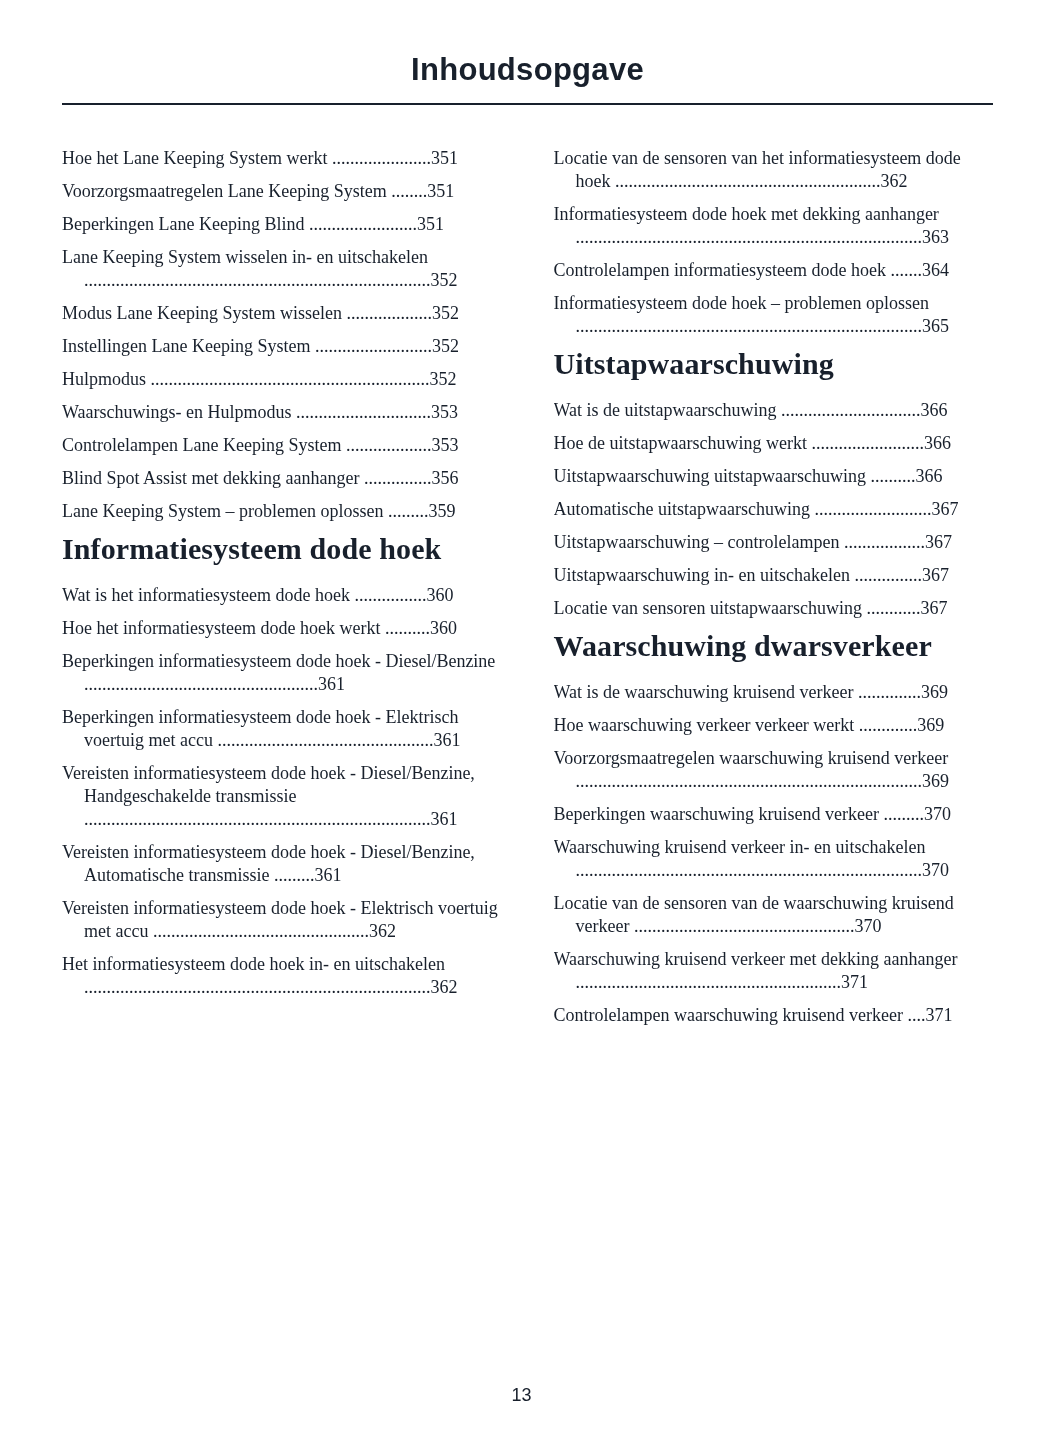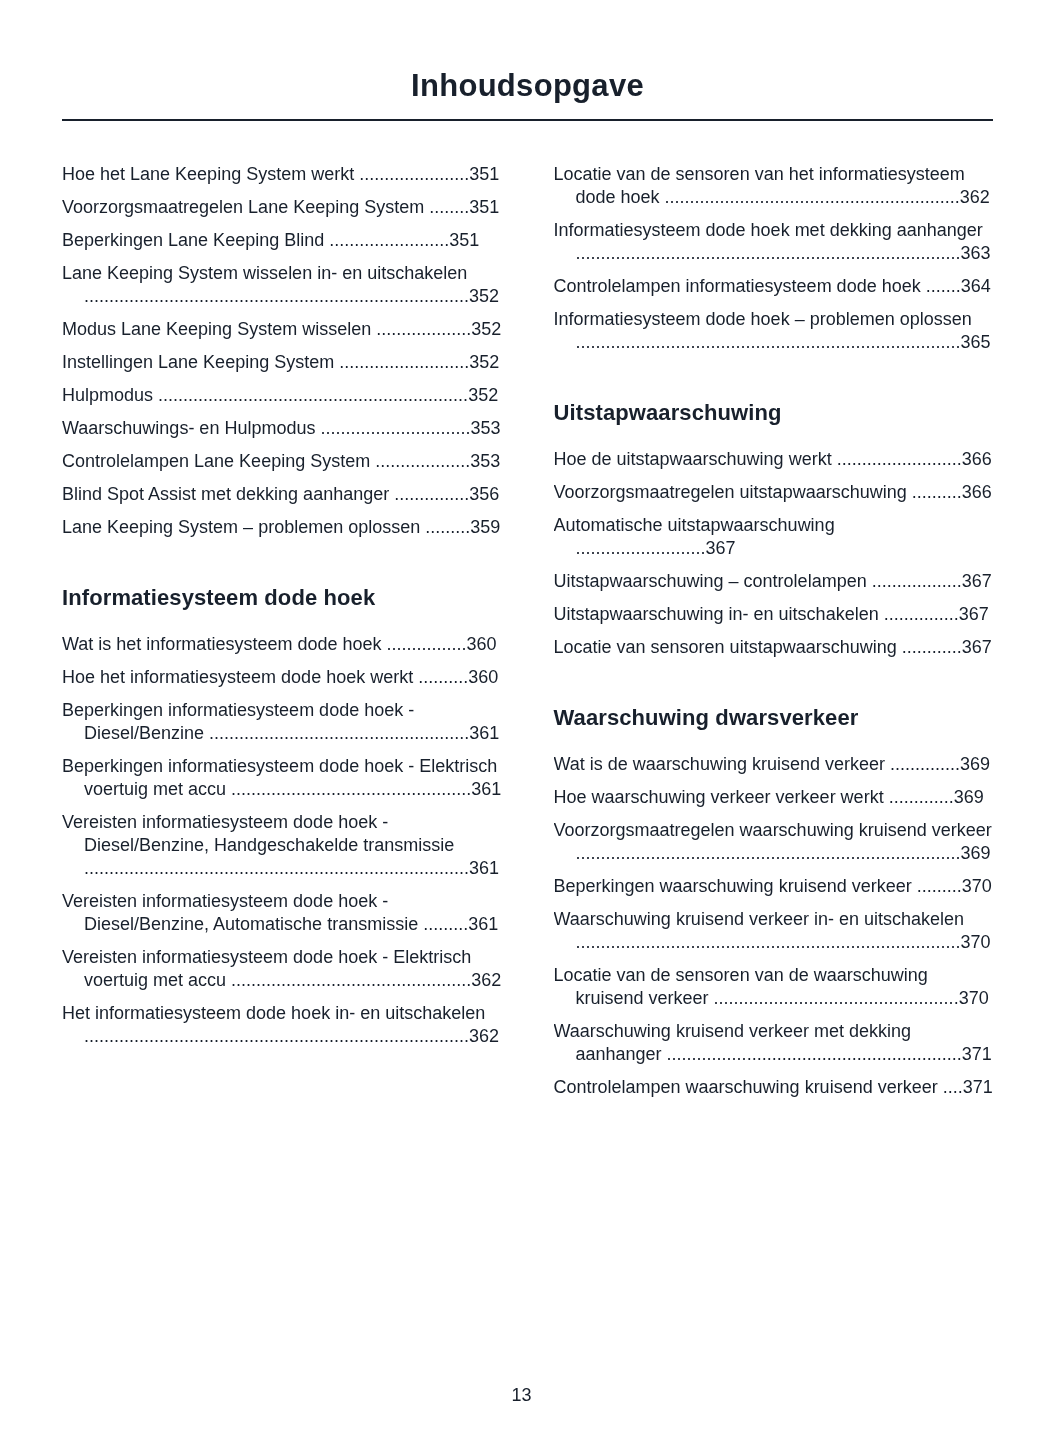--- a/index.html
+++ b/index.html
@@ -5,50 +5,50 @@
   * { box-sizing: border-box; }
   html, body { margin: 0; padding: 0; }
   body {
     width: 1055px; height: 1448px;
     background: #ffffff;
     font-family: "Liberation Sans", sans-serif;
     color: #18202c;
     position: relative;
     overflow: hidden;
   }
-  .page { position: absolute; inset: 0; padding: 56px 62px 0 62px; }
+  .page { position: absolute; inset: 0; padding: 40px 62px 0 62px; }
 
   .title {
     margin: 12px 0 0;
     text-align: center;
     font-size: 31px;
     font-weight: 800;
     letter-spacing: .3px;
   }
   .rule { height: 0; border-bottom: 2px solid #18202c; margin-top: 15px; }
 
-  .columns { display: flex; gap: 52px; margin-top: 42px; }
+  .columns { display: flex; gap: 52px; margin-top: 42px; font-family: Liberation Serif, serif; }
   .col { flex: 1 1 0; min-width: 0; }
 
   .entry {
     font-size: 18px;
     line-height: 23px;
     margin: 0 0 10px 0;
     padding-left: 22px;
     text-indent: -22px;
     overflow: hidden;
   }
   .entry .dots { white-space: normal; }
   .entry .pg { }
 
   .heading {
-    font-size: 22px;
+    font-size: 30px;
     line-height: 26px;
     font-weight: 800;
-    margin: 46px 0 22px 0;
+    margin: 13px 0 22px 0;
     letter-spacing: .1px;
   }
 
   .page-number {
     position: absolute;
     left: 0; right: 12px;
     bottom: 42px;
     text-align: center;
     font-size: 18px;
   }
@@ -82,22 +82,23 @@
         <div class="entry"><span class="t">Vereisten informatiesysteem dode hoek - Diesel/Benzine, Automatische transmissie</span> <span class="dots">.........</span><span class="pg">361</span></div>
         <div class="entry"><span class="t">Vereisten informatiesysteem dode hoek - Elektrisch voertuig met accu</span> <span class="dots">................................................</span><span class="pg">362</span></div>
         <div class="entry"><span class="t">Het informatiesysteem dode hoek in- en uitschakelen</span> <span class="dots">.............................................................................</span><span class="pg">362</span></div>
       </div>
     <div class="col">
         <div class="entry"><span class="t">Locatie van de sensoren van het informatiesysteem dode hoek</span> <span class="dots">...........................................................</span><span class="pg">362</span></div>
         <div class="entry"><span class="t">Informatiesysteem dode hoek met dekking aanhanger</span> <span class="dots">.............................................................................</span><span class="pg">363</span></div>
         <div class="entry"><span class="t">Controlelampen informatiesysteem dode hoek</span> <span class="dots">.......</span><span class="pg">364</span></div>
         <div class="entry"><span class="t">Informatiesysteem dode hoek – problemen oplossen</span> <span class="dots">.............................................................................</span><span class="pg">365</span></div>
         <h2 class="heading">Uitstapwaarschuwing</h2>
+        <div class="entry"><span class="t">Wat is de uitstapwaarschuwing</span> <span class="dots">...............................</span><span class="pg">366</span></div>
         <div class="entry"><span class="t">Hoe de uitstapwaarschuwing werkt</span> <span class="dots">.........................</span><span class="pg">366</span></div>
-        <div class="entry"><span class="t">Voorzorgsmaatregelen uitstapwaarschuwing</span> <span class="dots">..........</span><span class="pg">366</span></div>
+        <div class="entry"><span class="t">Uitstapwaarschuwing uitstapwaarschuwing</span> <span class="dots">..........</span><span class="pg">366</span></div>
         <div class="entry"><span class="t">Automatische uitstapwaarschuwing</span> <span class="dots">..........................</span><span class="pg">367</span></div>
         <div class="entry"><span class="t">Uitstapwaarschuwing – controlelampen</span> <span class="dots">..................</span><span class="pg">367</span></div>
         <div class="entry"><span class="t">Uitstapwaarschuwing in- en uitschakelen</span> <span class="dots">...............</span><span class="pg">367</span></div>
         <div class="entry"><span class="t">Locatie van sensoren uitstapwaarschuwing</span> <span class="dots">............</span><span class="pg">367</span></div>
         <h2 class="heading">Waarschuwing dwarsverkeer</h2>
         <div class="entry"><span class="t">Wat is de waarschuwing kruisend verkeer</span> <span class="dots">..............</span><span class="pg">369</span></div>
         <div class="entry"><span class="t">Hoe waarschuwing verkeer verkeer werkt</span> <span class="dots">.............</span><span class="pg">369</span></div>
         <div class="entry"><span class="t">Voorzorgsmaatregelen waarschuwing kruisend verkeer</span> <span class="dots">.............................................................................</span><span class="pg">369</span></div>
         <div class="entry"><span class="t">Beperkingen waarschuwing kruisend verkeer</span> <span class="dots">.........</span><span class="pg">370</span></div>
         <div class="entry"><span class="t">Waarschuwing kruisend verkeer in- en uitschakelen</span> <span class="dots">.............................................................................</span><span class="pg">370</span></div>

